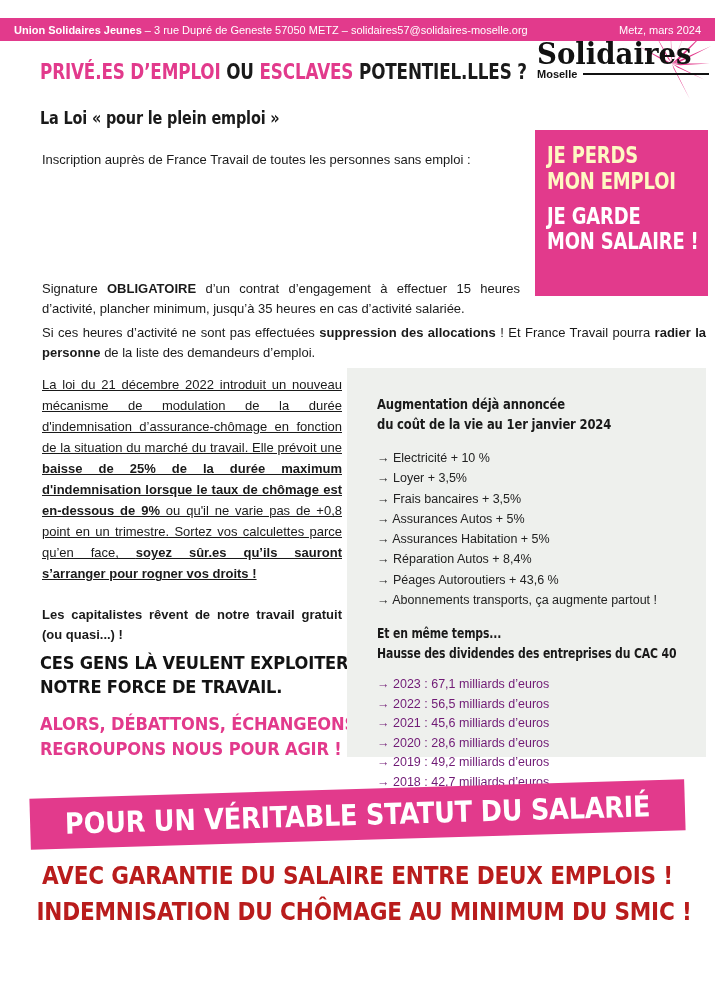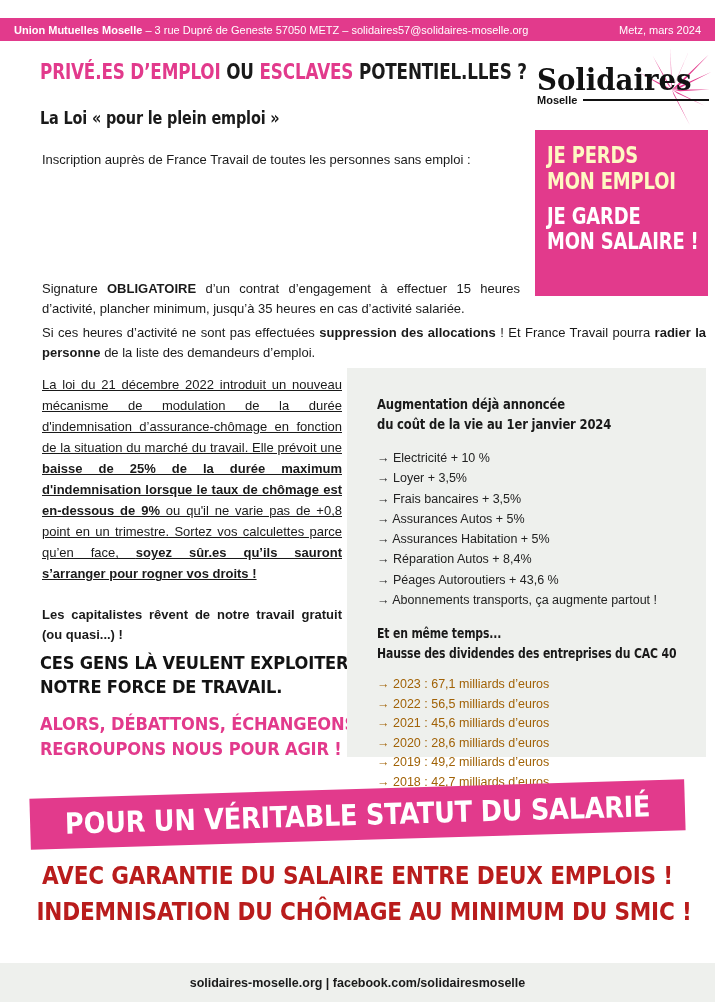--- a/index.html
+++ b/index.html
@@ -16,21 +16,21 @@
   
   .marker { font-family:"DejaVu Sans", sans-serif; font-weight:800; letter-spacing:-0.2px; }
   .cond { display:block; width:max-content; transform:scaleX(var(--sx,0.82)); transform-origin:left center; white-space:nowrap; }
   .center-cond .cond { margin:0 auto; transform-origin:center center; }
 
   
   .headline { position:absolute; left:40px; top:60px; font-size:21px; --sx:0.80; }
   .txt-pink { color:#e23a8c; }
 
   
-  .logo { position:absolute; left:537px; top:62px; width:172px; height:72px; }
+  .logo { position:absolute; left:537px; top:36px; width:172px; height:72px; }
   .logo .burst { position:absolute; right:-6px; top:-14px; width:86px; height:80px; }
   .logo .word { position:relative; z-index:1; font-family:"DejaVu Serif", serif; font-weight:bold;
                 font-size:30px; color:#111; display:block; width:max-content; transform:scaleX(0.92); transform-origin:left center; }
   .logo .region-row { position:relative; z-index:1; display:flex; align-items:center; gap:6px; margin-top:-3px; }
   .logo .region { font-size:11px; font-weight:bold; color:#111; }
   .logo .rule { flex:1; height:2px; background:#111; }
 
   .law-heading { position:absolute; left:40px; top:108px; font-size:17px; --sx:0.85; }
 
   .intro { position:absolute; left:42px; top:150px; width:480px; font-size:13px; line-height:1.55; }
@@ -51,41 +51,41 @@
   .exploit .cond { --sx:0.88; font-size:18.5px; line-height:1.32; }
   .act { position:absolute; left:40px; top:712px; color:#e23a8c; }
   .act .cond { --sx:0.88; font-size:18.5px; line-height:1.35; }
 
   .cost-box { position:absolute; left:347px; top:368px; width:359px; height:389px; background:#eef0ed;
               padding:27px 22px 0 30px; }
   .cost-box .box-title .cond { --sx:0.80; font-size:14.5px; line-height:1.35; }
   .cost-box .box-subtitle .cond { --sx:0.75; font-size:14.5px; line-height:1.35; }
   .cost-box .plain-list { margin-top:14px; font-size:12.5px; line-height:1.62; color:#222; }
   .cost-box .box-subtitle { margin-top:14px; }
-  .cost-box .div-list { margin-top:12px; font-size:12.5px; line-height:1.56; color:#a16207; }
+  .cost-box .div-list { margin-top:12px; font-size:12.5px; line-height:1.56; color:#701a75; }
 
   .banner { position:absolute; left:30px; top:789px; width:655px; height:51px; background:#e23a8c;
             transform:rotate(-1.7deg); display:flex; align-items:center; justify-content:center; }
   .banner .banner-text { display:inline-block; white-space:nowrap; transform:scaleX(0.88);
             font-size:29px; color:#fff; }
 
   .demands { position:absolute; left:0; top:858px; width:715px; text-align:center; color:#b91c1c; }
   .demands .cond { --sx:0.90; font-size:24px; line-height:1.5; }
 
   .footer { position:absolute; left:0; top:963px; width:715px; height:39px; background:#eef0ed;
             display:flex; align-items:center; justify-content:center; font-size:12.5px; font-weight:bold; }
 </style>
 </head>
 <body>
 
 <div class="page">
 
   <div class="topbar">
     <div>
-      <b>Union Mutuelles Moselle</b><span> – 3 rue Dupré de Geneste 57050 METZ – solidaires57@solidaires-moselle.org</span>
+      <b>Union Solidaires Jeunes</b><span> – 3 rue Dupré de Geneste 57050 METZ – solidaires57@solidaires-moselle.org</span>
     </div>
     <div>Metz, mars 2024</div>
   </div>
 
   <h1 class="headline marker cond"><span class="txt-pink">PRIVÉ.ES D’EMPLOI </span><span>OU </span><span class="txt-pink">ESCLAVES </span><span>POTENTIEL.LLES ?</span></h1>
 
   <div class="logo">
     <svg class="burst" viewBox="0 0 100 100" aria-hidden="true">
       <g fill="#e23a8c">
         <polygon points="50,52 96,8 58,48"></polygon>
@@ -173,17 +173,14 @@
 
   <div class="banner">
     <span class="banner-text marker">POUR UN VÉRITABLE STATUT DU SALARIÉ</span>
   </div>
 
   <div class="demands marker center-cond">
       <div class="cond">AVEC GARANTIE DU SALAIRE ENTRE DEUX EMPLOIS !</div>
       <div class="cond">INDEMNISATION DU CHÔMAGE AU MINIMUM DU SMIC !</div>
     </div>
 
-  <div class="footer">
-    <span>solidaires-moselle.org | facebook.com/solidairesmoselle</span>
-  </div>
 
 </div>
 
 </body></html>

